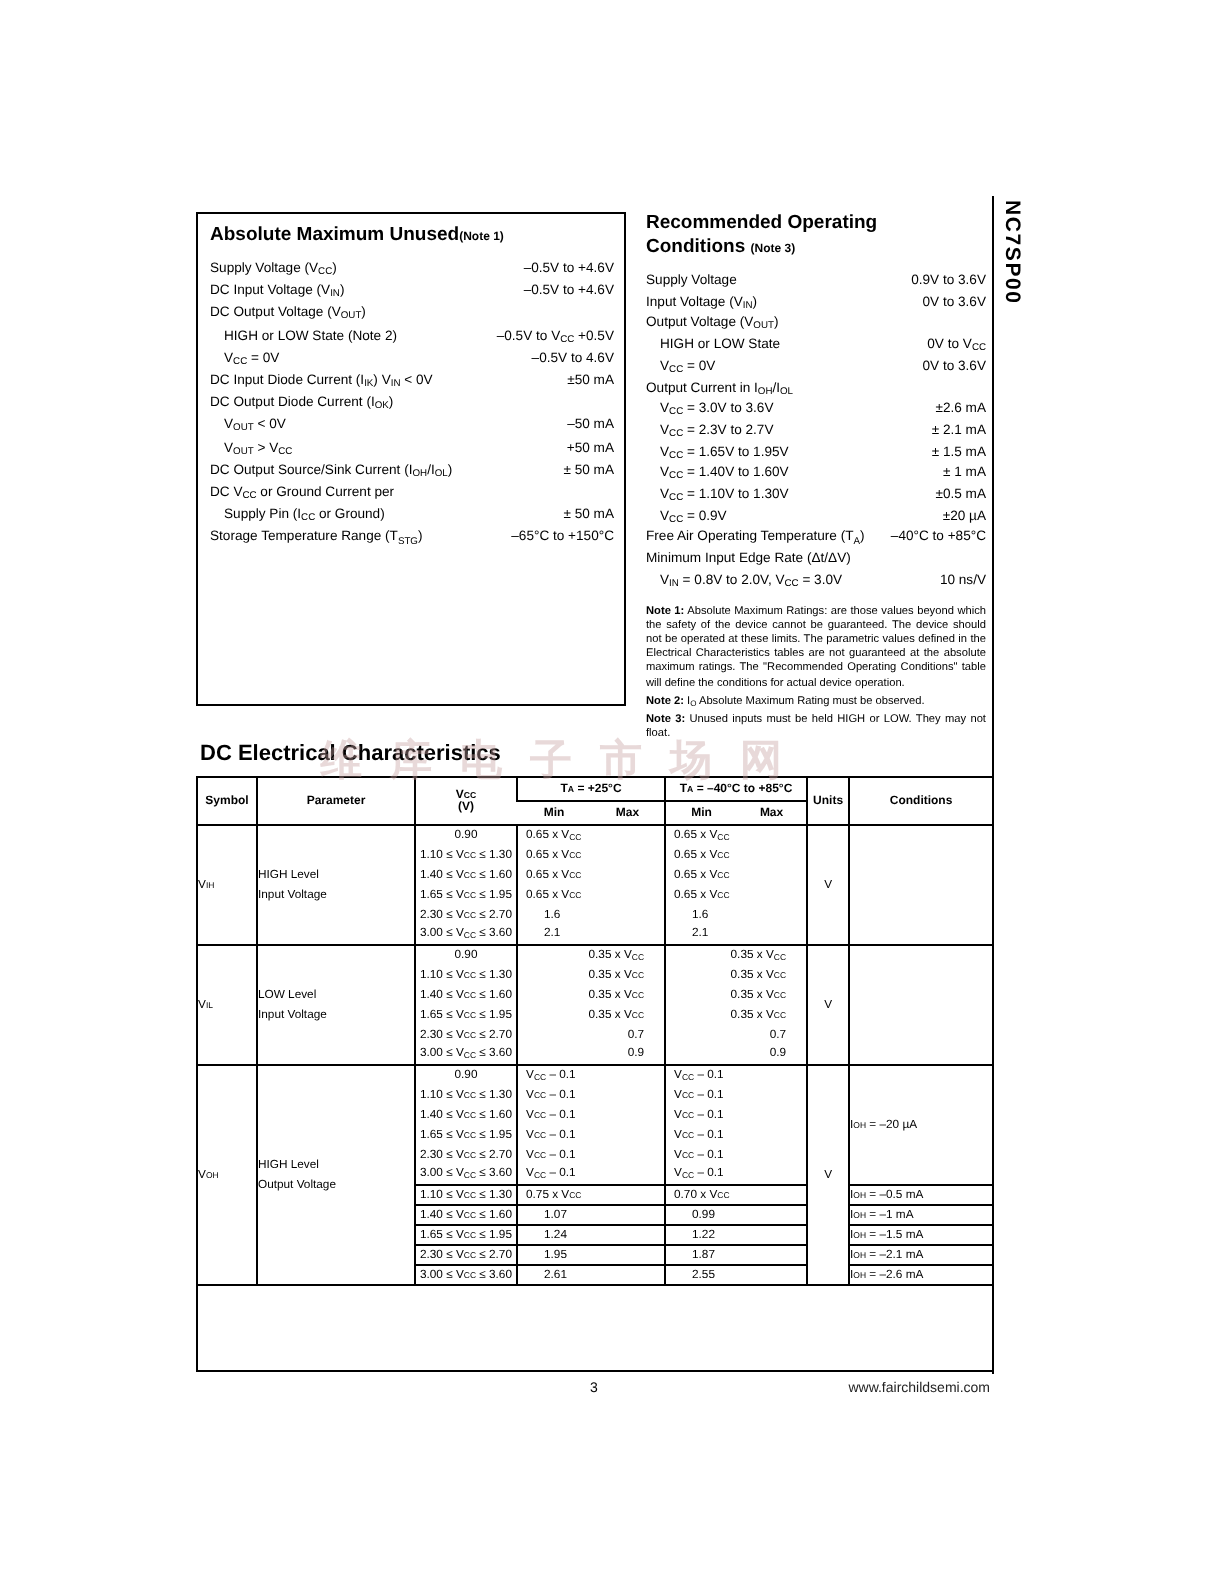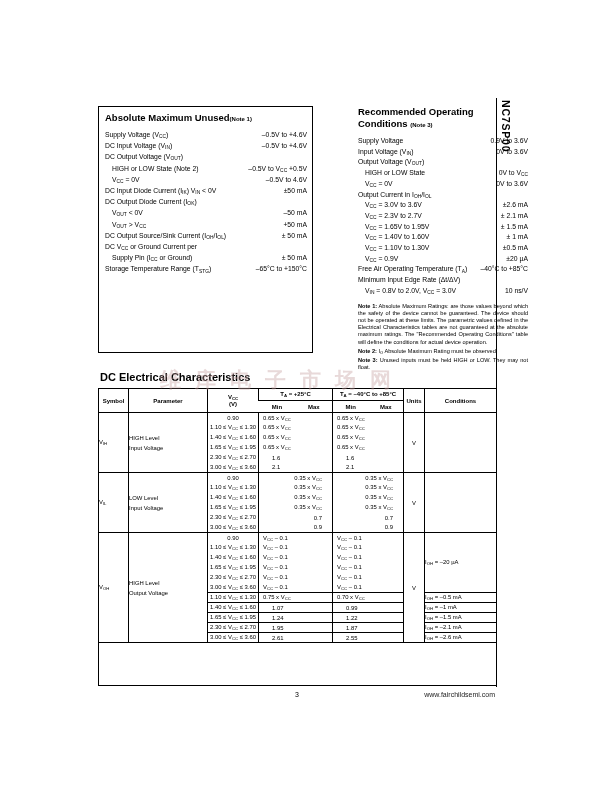--- a/index.html
+++ b/index.html
@@ -21,21 +21,21 @@
   
   .abs-box { position:absolute; left:98px; top:106px; width:215px; height:247px;
     border:1px solid #000; padding:5px 5px 0 6px; }
   .abs-title { font-size:9.5px; font-weight:bold; margin-bottom:6px; }
   .title-note { font-size:6px; font-weight:bold; }
   .spec-row { display:flex; justify-content:space-between; font-size:6.8px; line-height:11.2px; white-space:nowrap; }
   .spec-row .lbl.ind { padding-left:7px; }
   .spec-row .val { text-align:right; }
 
   
-  .rec-col { position:absolute; left:323px; top:106px; width:170px;margin-left:35px; }
+  .rec-col { position:absolute; left:323px; top:106px; width:170px; }
   .rec-title { font-size:9.5px; font-weight:bold; line-height:12px; }
   .rec-rows { margin-top:5px; }
   .rec-col .spec-row { font-size:6.8px; line-height:10.7px; }
   .notes { margin-top:6px; }
   .note { font-size:5.6px; line-height:7.2px; text-align:justify; margin-bottom:2px; }
   .note .nlabel { font-weight:bold; }
 
   
   .dc-title { position:absolute; left:100px; top:371px; font-size:11px; font-weight:bold; }
   table.dc { position:absolute; left:98px; top:388px; width:398px; border-collapse:collapse;

